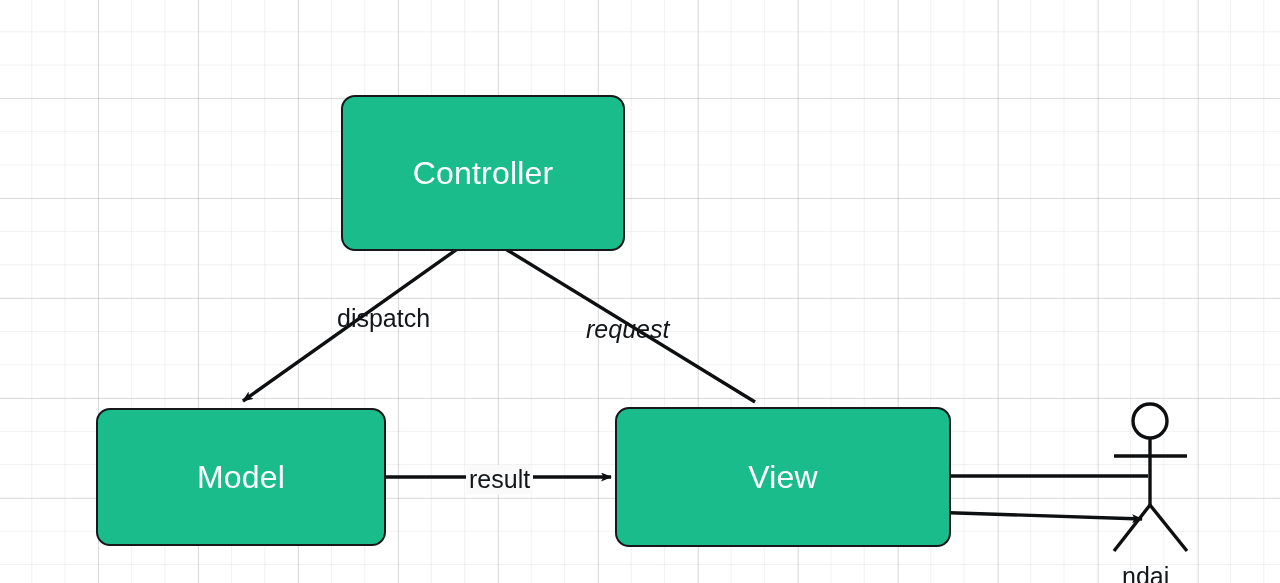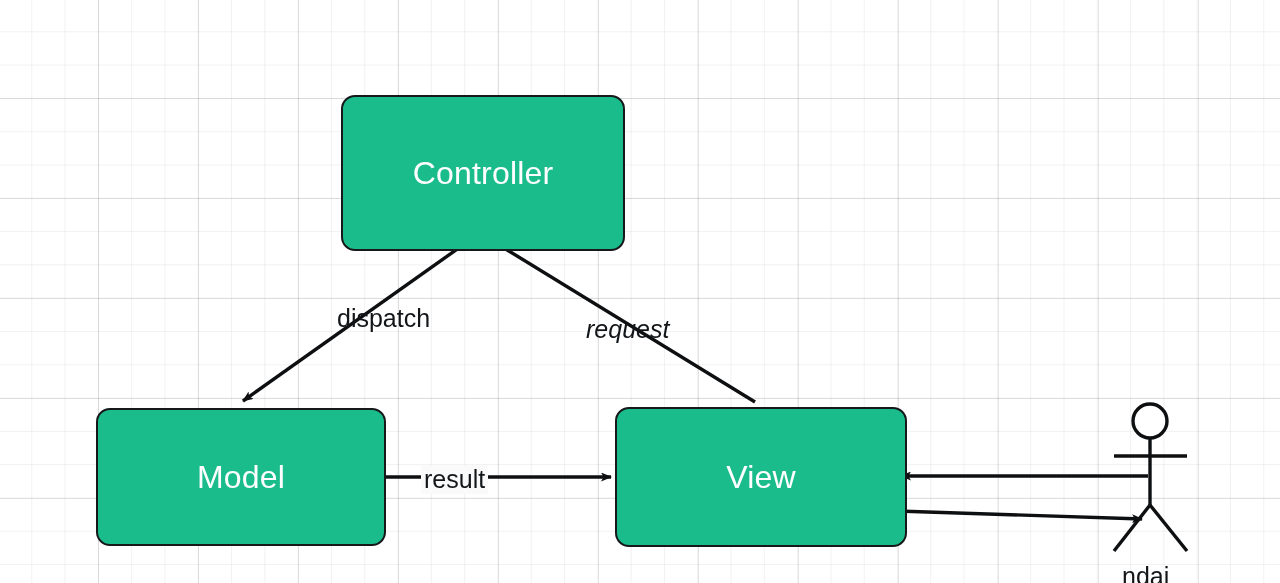--- a/index.html
+++ b/index.html
@@ -51,20 +51,21 @@
     position: absolute;
     color: #131619;
     font-size: 25px;
     font-family: "Liberation Sans", sans-serif;
     white-space: nowrap;
     background: transparent;
   }
   .edge-label.on-line {
     background: #fafafa;
     padding: 0 3px;
+    margin-left: 45px;
   }
   .actor-label {
     position: absolute;
     color: #131619;
     font-size: 25px;
     font-family: "Liberation Sans", sans-serif;
     white-space: nowrap;
     text-align: center;
   }
 </style>
@@ -100,21 +101,21 @@
   </svg>
 
   <div class="node-box" style="left:341px; top:95px; width:284px; height:156px;">
     <span>Controller</span>
   </div>
 
   <div class="node-box" style="left:96px; top:408px; width:290px; height:138px;">
     <span>Model</span>
   </div>
 
-  <div class="node-box" style="left:615px; top:407px; width:292px; height:140px;">
+  <div class="node-box" style="left:615px; top:407px; width:336px; height:140px;">
     <span>View</span>
   </div>
 
   <div class="edge-label" style="left:329px; top:304px;margin-left:8px;">dispatch</div>
 
   <div class="edge-label" style="left:586px; top:315px;font-style:italic;">request</div>
 
   <div class="edge-label on-line" style="left:421px; top:465px;">result</div>
 
   <div class="actor-label" style="left:1122px; top:562px;">ndai</div>

